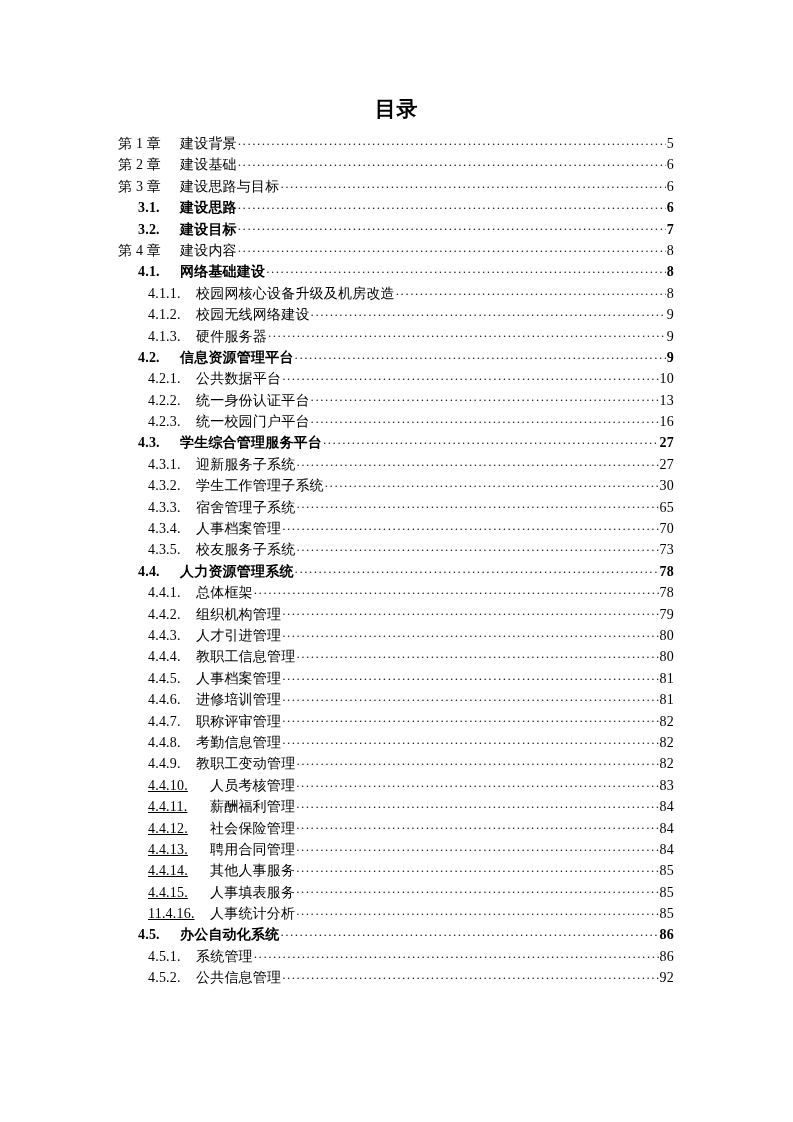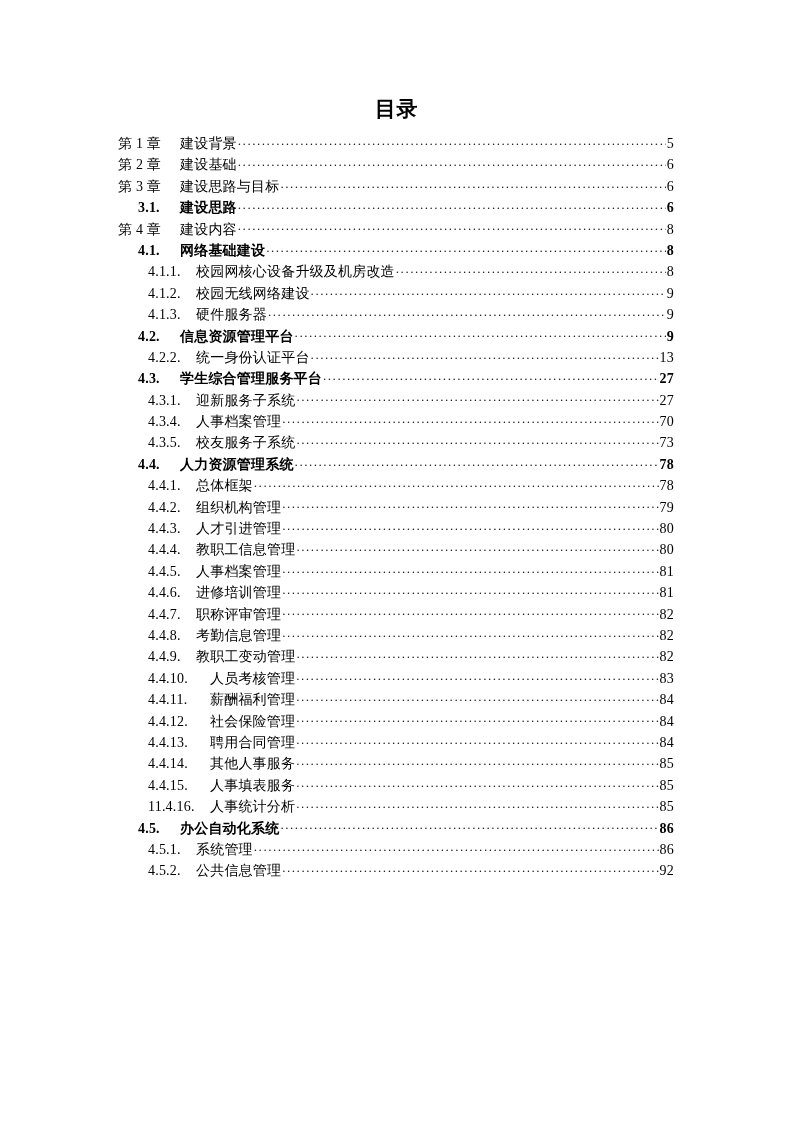--- a/index.html
+++ b/index.html
@@ -93,21 +93,21 @@
     letter-spacing: 0.2px;
   }
 
   
   .lvl-1 { padding-left: 0px; }
   .lvl-1 .toc-num  { width: 62px; }
   .lvl-2 { padding-left: 0px; font-weight: bold; }
   .lvl-2 .toc-num  { width: 62px; text-align: left; padding-left: 20px; box-sizing: border-box; }
   .lvl-3 { padding-left: 0px; }
   .lvl-3 .toc-num  { width: 78px; text-align: left; padding-left: 30px; box-sizing: border-box; }
-  .lvl-3.wide .toc-num { width: 92px; padding-left: 30px; }
+  .lvl-3.wide .toc-num { width: 92px; padding-left: 30px; text-decoration: underline; }
 
   
   .lvl-1 .toc-num, .lvl-1 .toc-text { font-weight: normal; }
   .lvl-2 .toc-num, .lvl-2 .toc-text, .lvl-2 .toc-page { font-weight: bold; }
   .lvl-3 .toc-num, .lvl-3 .toc-text, .lvl-3 .toc-page { font-weight: normal; }
 
   .lvl-1 .toc-leader::after,
   .lvl-3 .toc-leader::after { font-weight: normal; }
   .lvl-2 .toc-leader::after { font-weight: normal; }
 </style>
@@ -136,20 +136,26 @@
         <span class="toc-text">建设思路与目标</span>
         <span class="toc-leader"></span>
         <span class="toc-page">6</span>
       </div>
       <div class="toc-row lvl-2">
         <span class="toc-num">3.1.</span>
         <span class="toc-text">建设思路</span>
         <span class="toc-leader"></span>
         <span class="toc-page">6</span>
       </div>
+      <div class="toc-row lvl-2">
+        <span class="toc-num">3.2.</span>
+        <span class="toc-text">建设目标</span>
+        <span class="toc-leader"></span>
+        <span class="toc-page">7</span>
+      </div>
       <div class="toc-row lvl-1">
         <span class="toc-num">第 4 章</span>
         <span class="toc-text">建设内容</span>
         <span class="toc-leader"></span>
         <span class="toc-page">8</span>
       </div>
       <div class="toc-row lvl-2">
         <span class="toc-num">4.1.</span>
         <span class="toc-text">网络基础建设</span>
         <span class="toc-leader"></span>
@@ -173,38 +179,62 @@
         <span class="toc-leader"></span>
         <span class="toc-page">9</span>
       </div>
       <div class="toc-row lvl-2">
         <span class="toc-num">4.2.</span>
         <span class="toc-text">信息资源管理平台</span>
         <span class="toc-leader"></span>
         <span class="toc-page">9</span>
       </div>
       <div class="toc-row lvl-3">
+        <span class="toc-num">4.2.1.</span>
+        <span class="toc-text">公共数据平台</span>
+        <span class="toc-leader"></span>
+        <span class="toc-page">10</span>
+      </div>
+      <div class="toc-row lvl-3">
         <span class="toc-num">4.2.2.</span>
         <span class="toc-text">统一身份认证平台</span>
         <span class="toc-leader"></span>
         <span class="toc-page">13</span>
       </div>
+      <div class="toc-row lvl-3">
+        <span class="toc-num">4.2.3.</span>
+        <span class="toc-text">统一校园门户平台</span>
+        <span class="toc-leader"></span>
+        <span class="toc-page">16</span>
+      </div>
       <div class="toc-row lvl-2">
         <span class="toc-num">4.3.</span>
         <span class="toc-text">学生综合管理服务平台</span>
         <span class="toc-leader"></span>
         <span class="toc-page">27</span>
       </div>
       <div class="toc-row lvl-3">
         <span class="toc-num">4.3.1.</span>
         <span class="toc-text">迎新服务子系统</span>
         <span class="toc-leader"></span>
         <span class="toc-page">27</span>
       </div>
       <div class="toc-row lvl-3">
+        <span class="toc-num">4.3.2.</span>
+        <span class="toc-text">学生工作管理子系统</span>
+        <span class="toc-leader"></span>
+        <span class="toc-page">30</span>
+      </div>
+      <div class="toc-row lvl-3">
+        <span class="toc-num">4.3.3.</span>
+        <span class="toc-text">宿舍管理子系统</span>
+        <span class="toc-leader"></span>
+        <span class="toc-page">65</span>
+      </div>
+      <div class="toc-row lvl-3">
         <span class="toc-num">4.3.4.</span>
         <span class="toc-text">人事档案管理</span>
         <span class="toc-leader"></span>
         <span class="toc-page">70</span>
       </div>
       <div class="toc-row lvl-3">
         <span class="toc-num">4.3.5.</span>
         <span class="toc-text">校友服务子系统</span>
         <span class="toc-leader"></span>
         <span class="toc-page">73</span>

